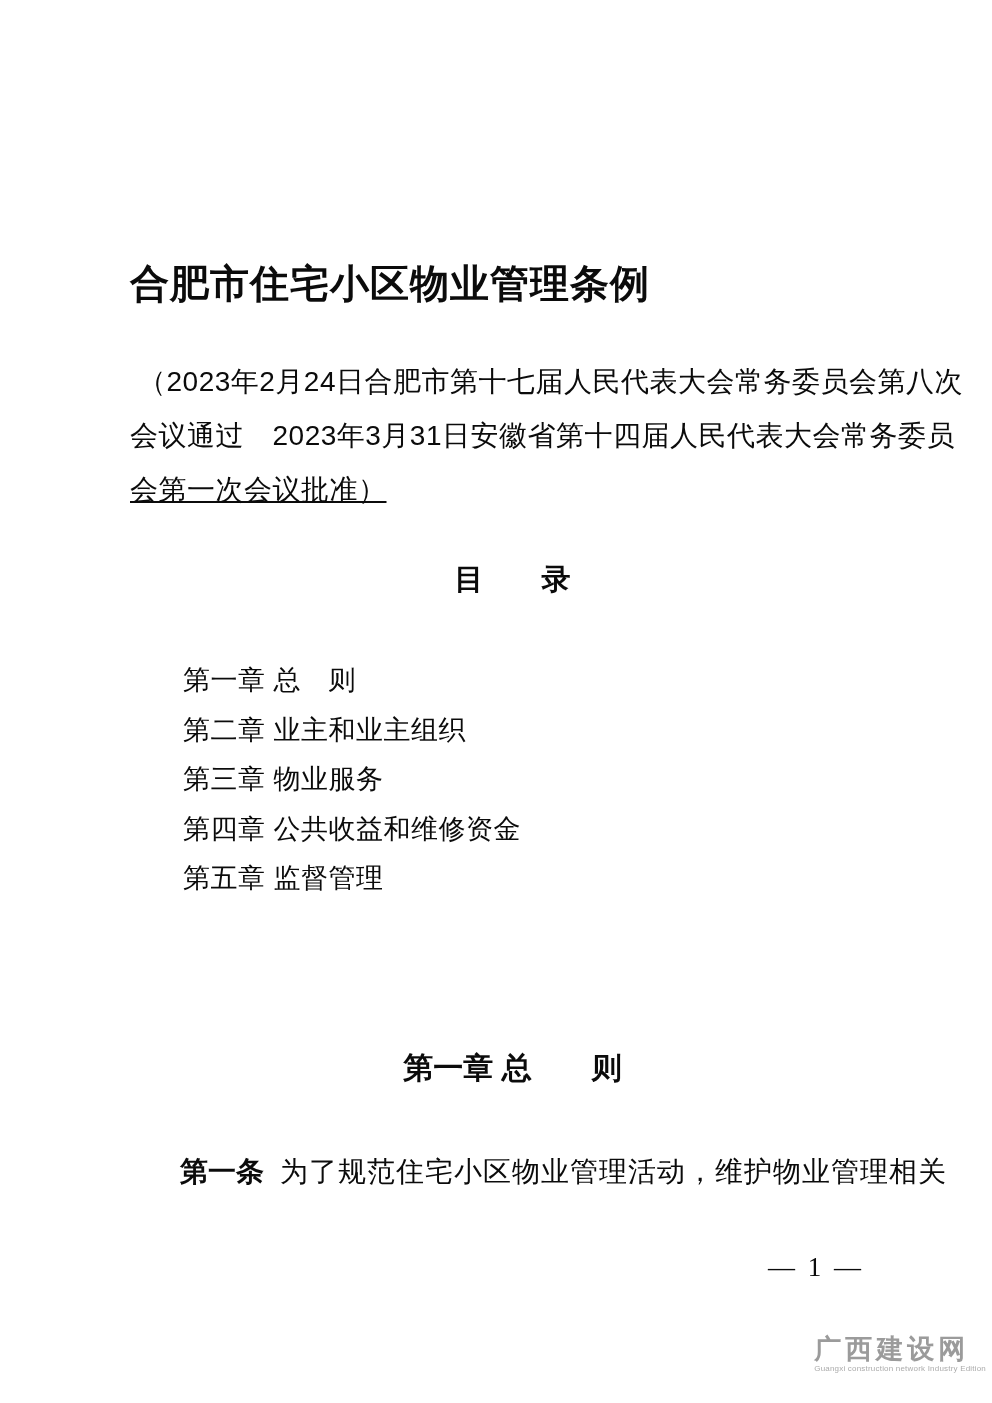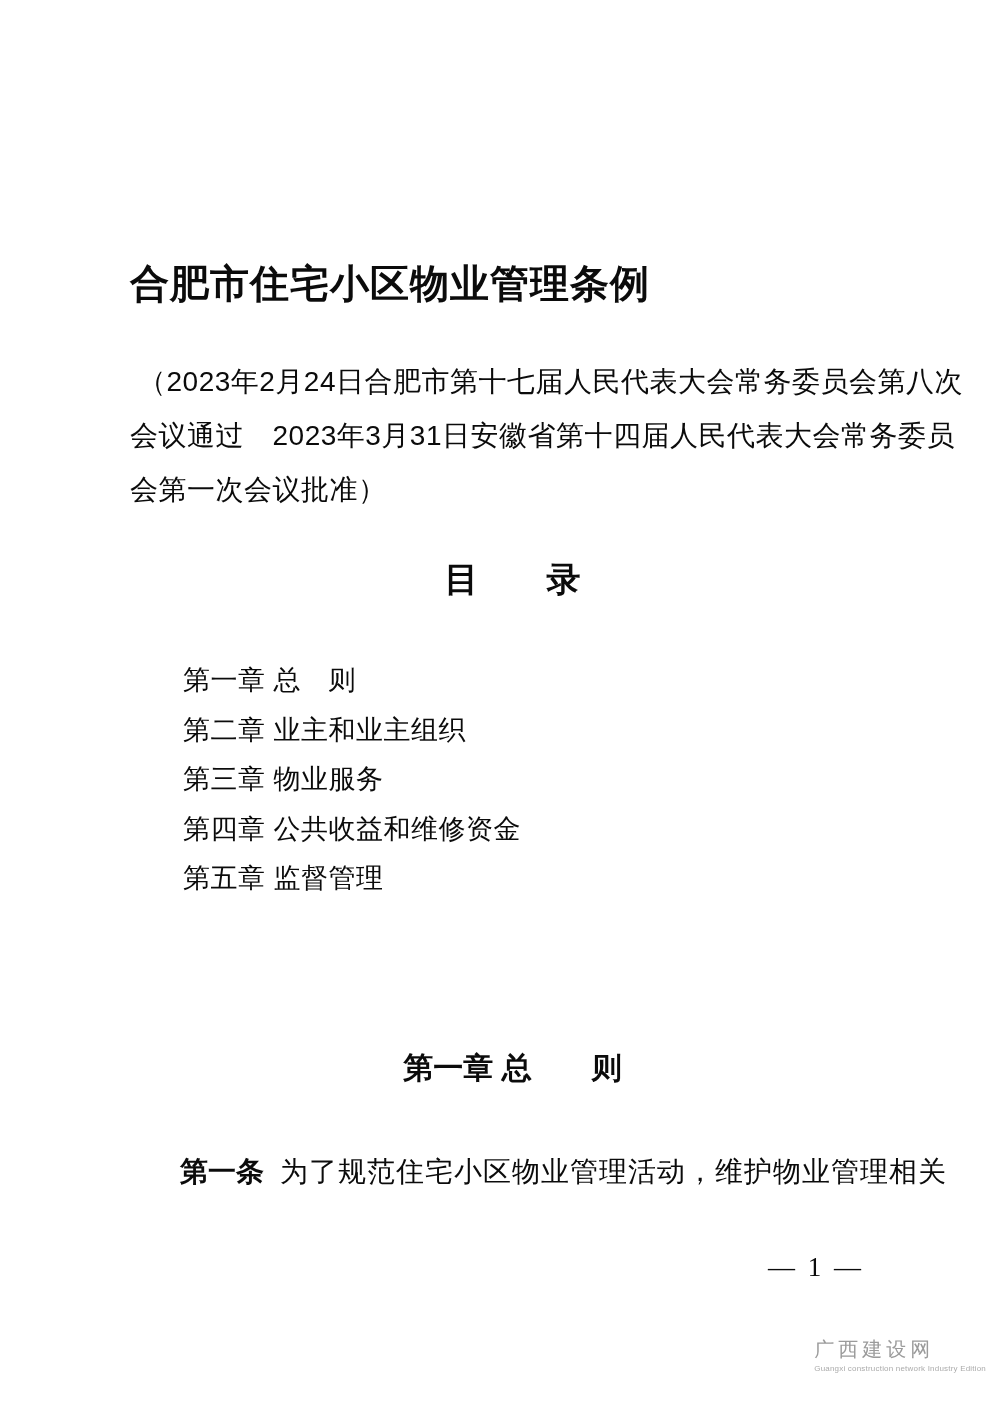--- a/index.html
+++ b/index.html
@@ -33,28 +33,28 @@
     position: absolute;
     top: 355px;
     left: 130px;
     width: 768px;
     font-size: 28px;
     line-height: 54px;
     letter-spacing: 0.5px;
   }
   .preamble .pl1 { text-indent: 8px; white-space: nowrap; }
   .preamble .pl2 { white-space: nowrap; }
-  .preamble .pl3 { white-space: nowrap; }
+  .preamble .pl3 { white-space: nowrap; text-decoration: underline; }
   .toc-heading {
     position: absolute;
     top: 560px;
     left: 130px;
     width: 765px;
     text-align: center;
-    font-size: 34px;
+    font-size: 29px;
     line-height: 38px;
     font-weight: 700;
     white-space: nowrap;
   }
   .toc-list {
     position: absolute;
     top: 656px;
     left: 183px;
     font-size: 27px;
     letter-spacing: 0.5px;
@@ -112,25 +112,25 @@
     gap: 6px;
     user-select: none;
   }
   .wm-logo { flex: 0 0 auto; }
   .wm-textcol {
     display: flex;
     flex-direction: column;
     align-items: flex-start;
   }
   .wm-title {
-    font-size: 20px;
+    font-size: 27px;
     line-height: 30px;
     letter-spacing: 4px;
     color: #9b9b9b;
-    font-weight: 400;
+    font-weight: 700;
     white-space: nowrap;
   }
   .wm-subtitle {
     font-size: 8px;
     line-height: 10px;
     color: #ababab;
     letter-spacing: 0.2px;
     white-space: nowrap;
     text-align: right;
   }

